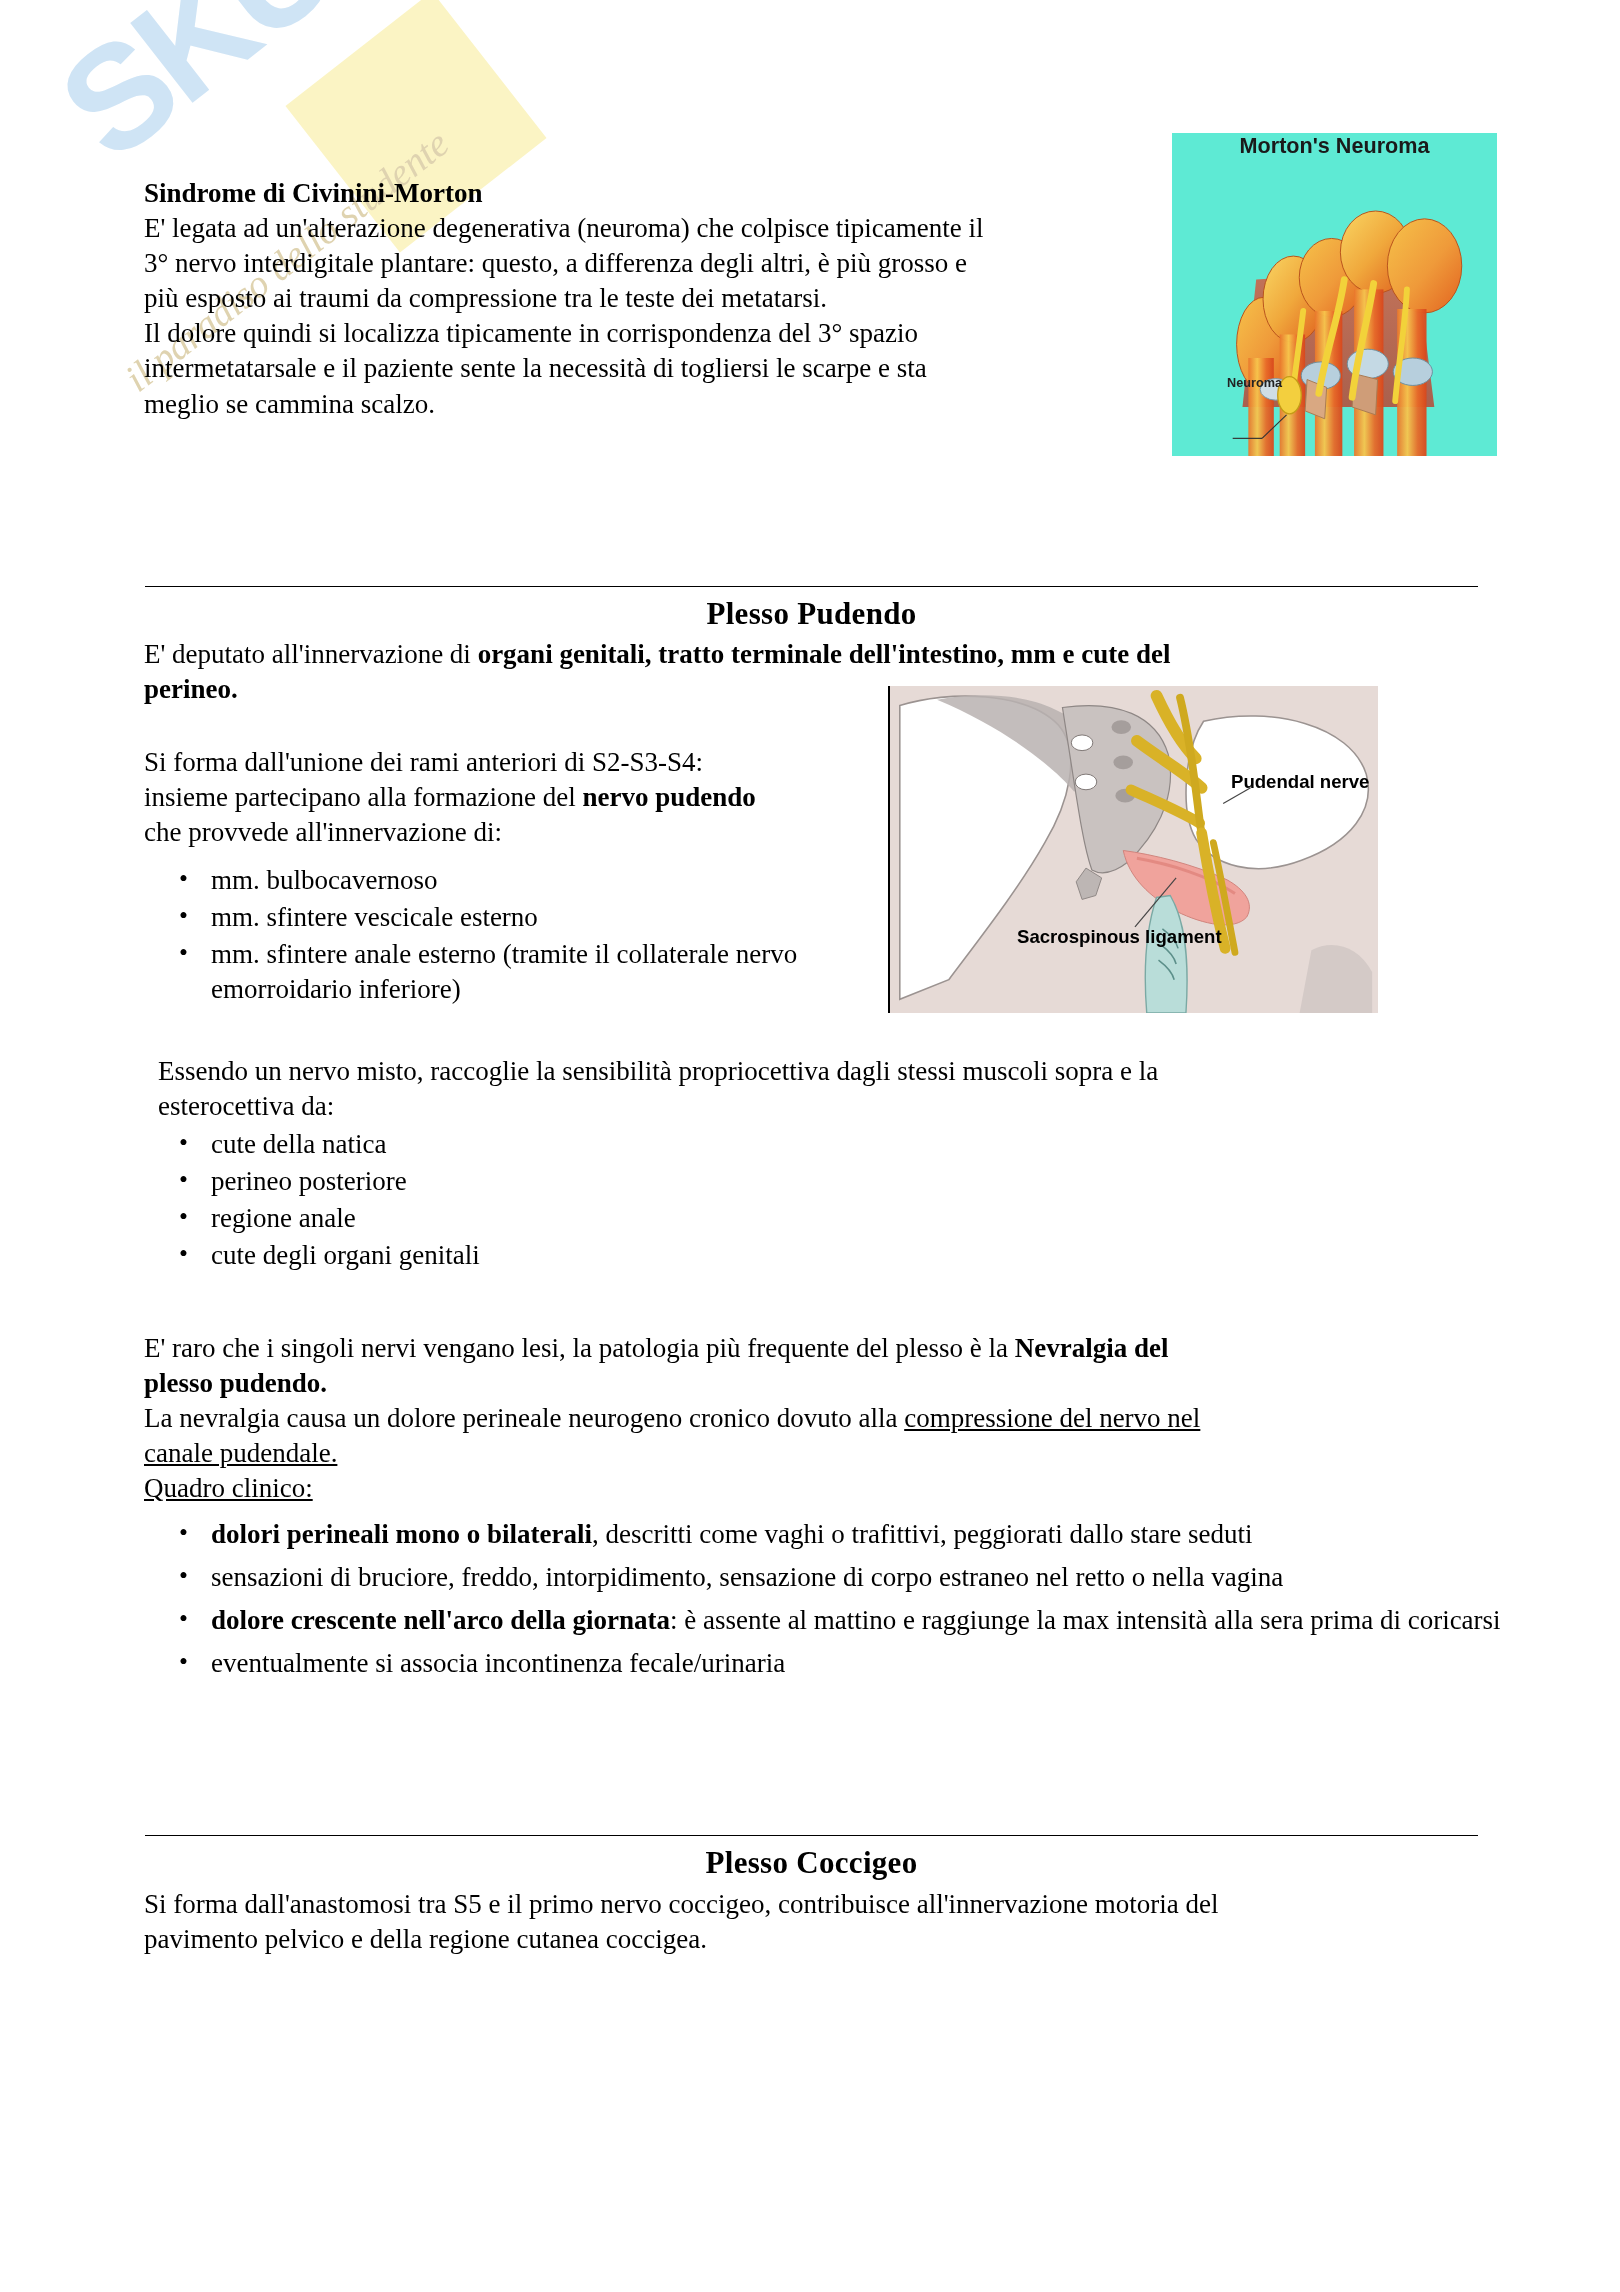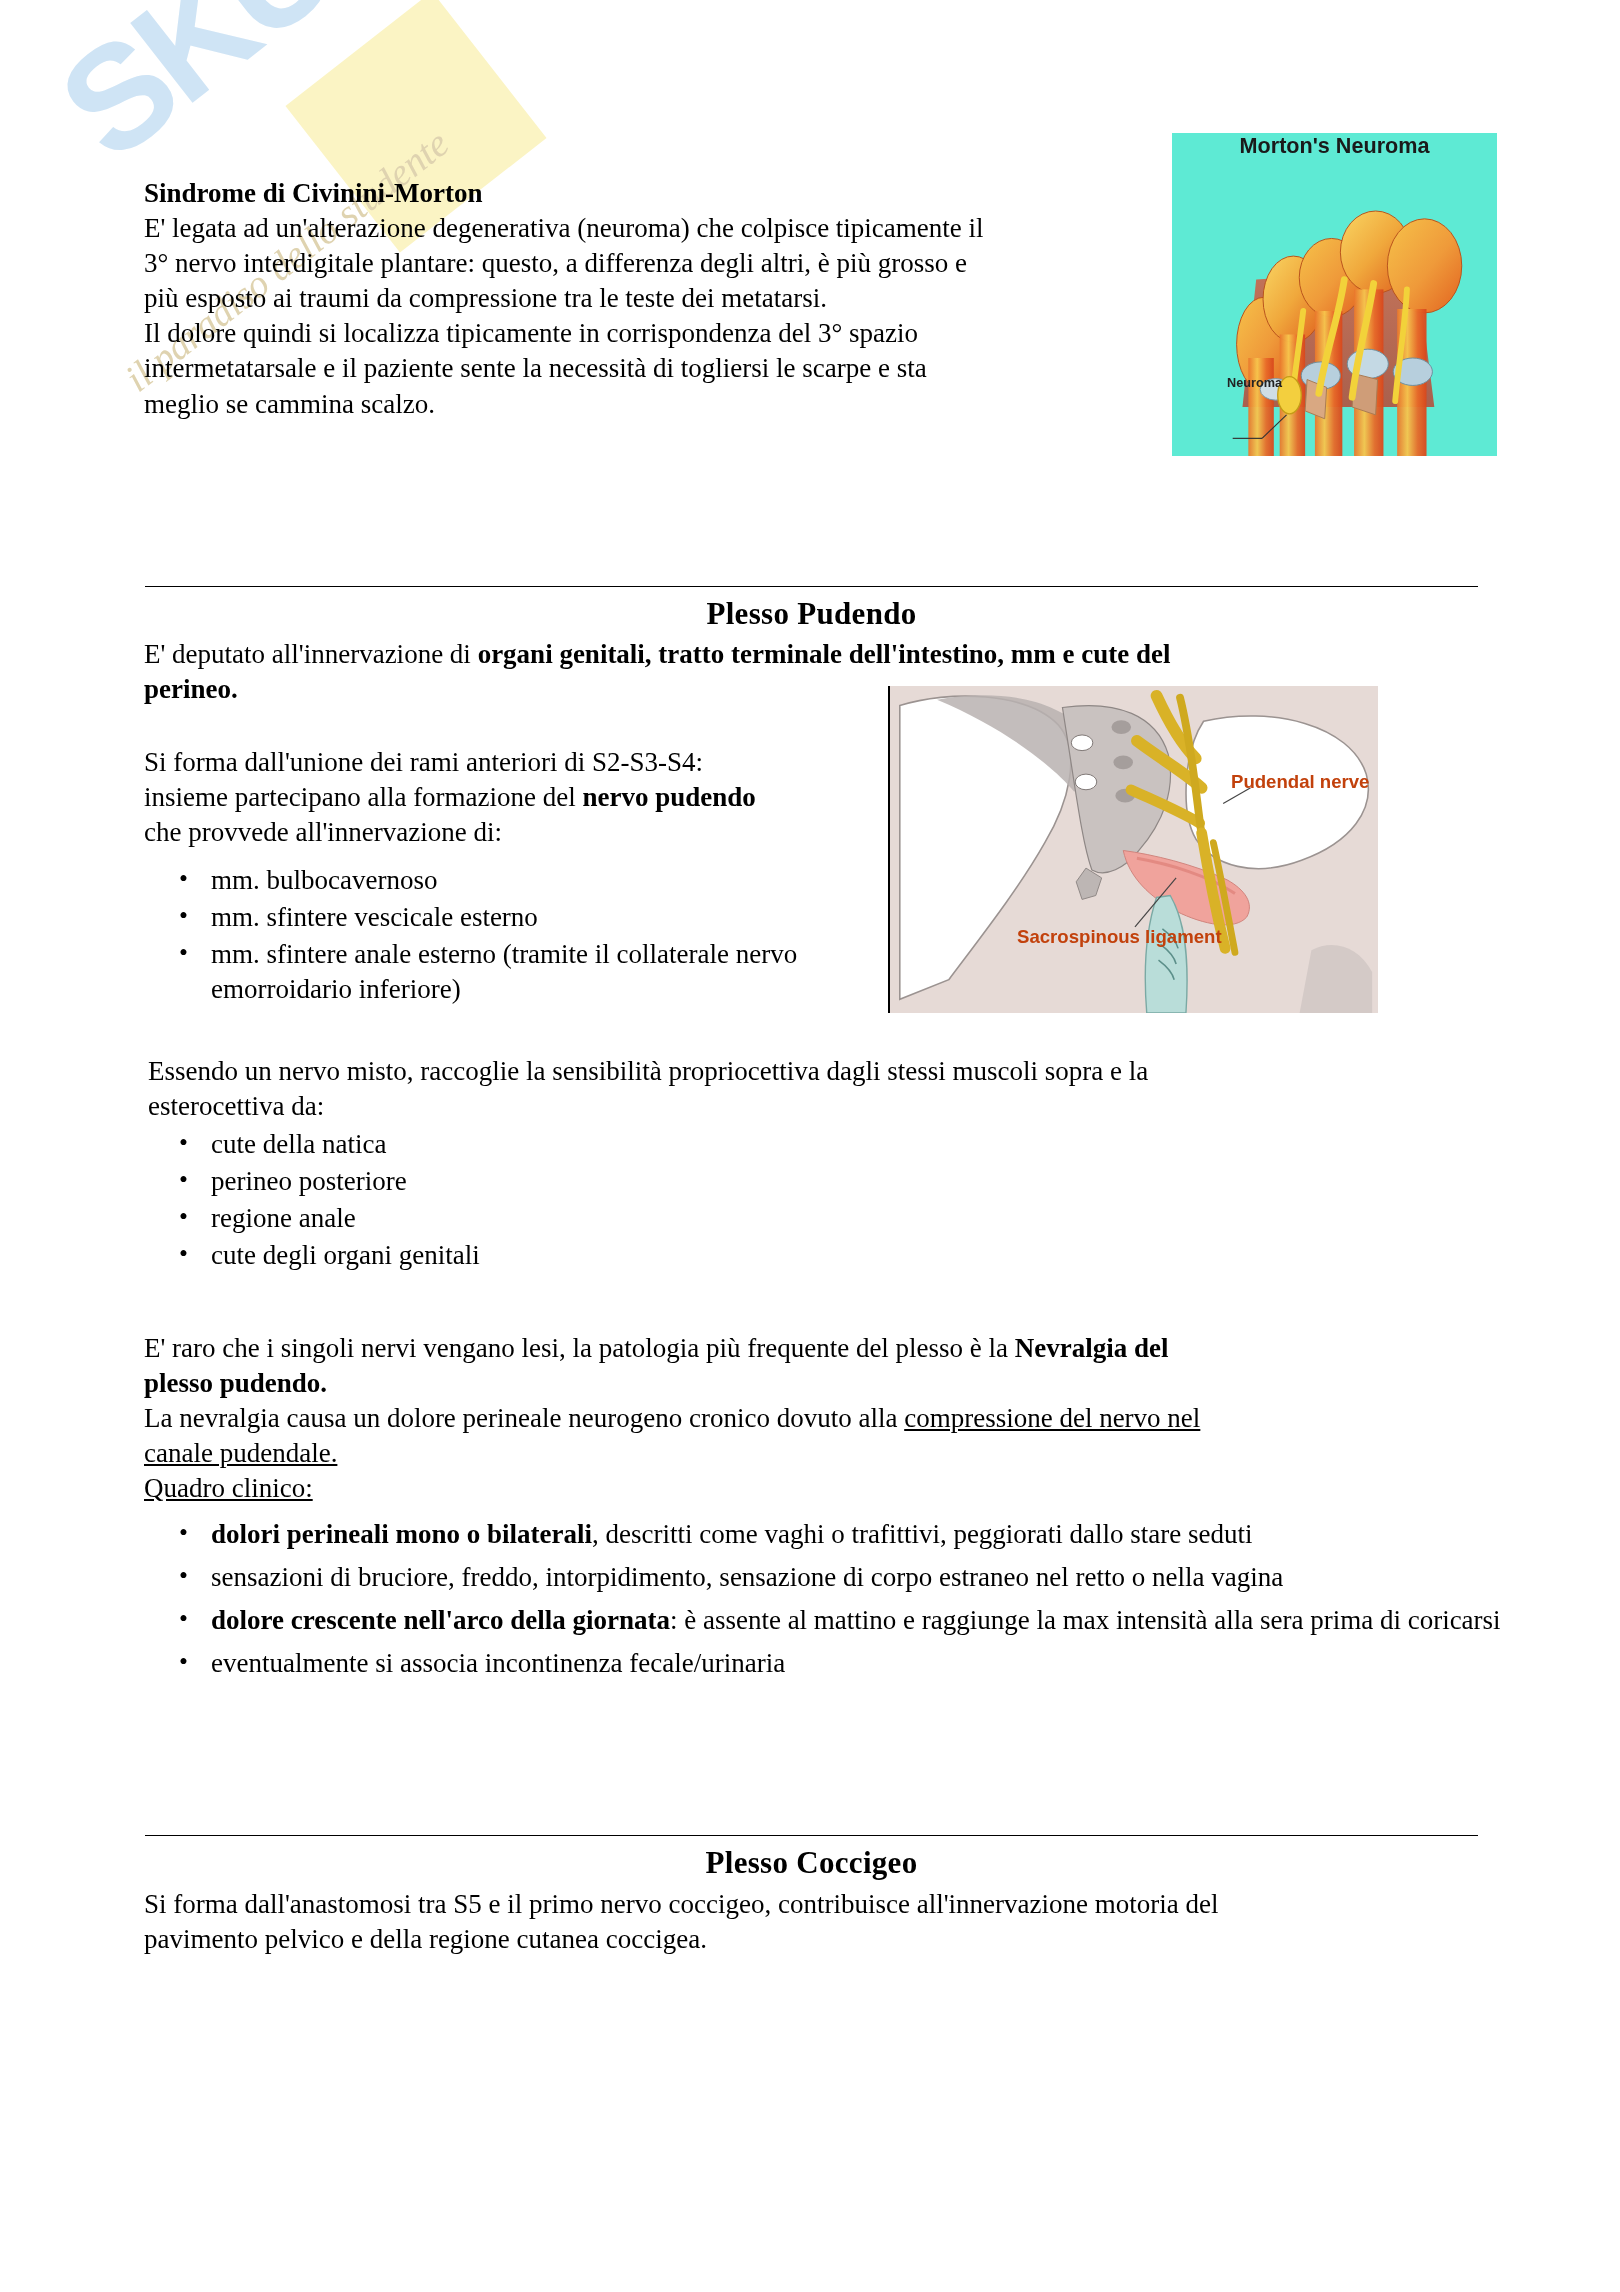--- a/index.html
+++ b/index.html
@@ -153,21 +153,21 @@
     border-left: 2.5px solid #000;
     background: #e8dcd8;
     overflow: hidden;
   }
   .pud-canvas { position: absolute; left: 0; top: 0; width: 100%; height: 100%; }
   .pud-lab {
     position: absolute;
     font-family: "Liberation Sans", sans-serif;
     font-weight: bold;
     font-size: 18.6px;
-    color: #c2410c;
+    color: #000000;
     line-height: 1.08;
   }
   .pud-lab.nerve { left: 341px; top: 86px; }
   .pud-lab.lig   { left: 127px; top: 241px; }
 </style>
 </head>
 <body>
 
 <div class="page">
 
@@ -323,21 +323,21 @@
       </div>
       <div>che provvede all'innervazione di:</div>
     </div>
 
     <ul class="bullets body-text block" style="left:144px; top:863px; width:676px;">
       <li><span>mm. bulbocavernoso</span></li>
       <li><span>mm. sfintere vescicale esterno</span></li>
       <li style="width:627px;"><span>mm. sfintere anale esterno (tramite il collaterale nervo emorroidario inferiore)</span></li>
     </ul>
 
-    <div class="block body-text" style="left:148px; top:1054px; width:1338px;">
+    <div class="block body-text" style="left:158px; top:1054px; width:1338px;">
       <div>Essendo un nervo misto, raccoglie la sensibilità propriocettiva dagli stessi muscoli sopra e la</div>
       <div>esterocettiva da:</div>
     </div>
 
     <ul class="bullets body-text block" style="left:144px; top:1127px; width:676px;">
       <li><span>cute della natica</span></li>
       <li><span>perineo posteriore</span></li>
       <li><span>regione anale</span></li>
       <li><span>cute degli organi genitali</span></li>
     </ul>

